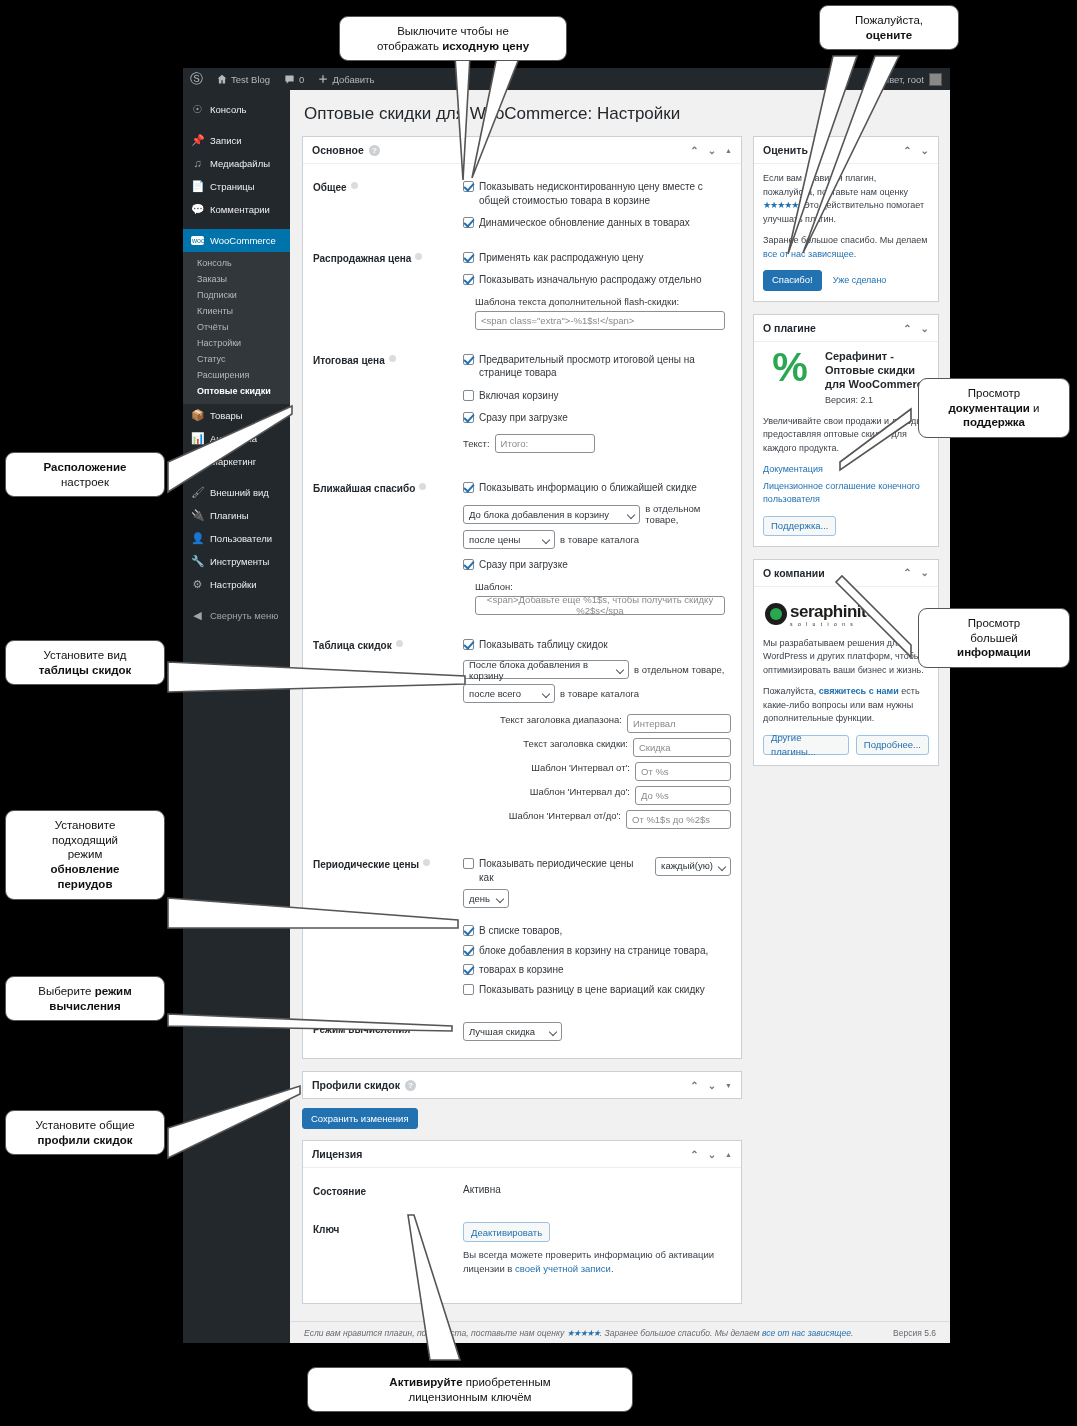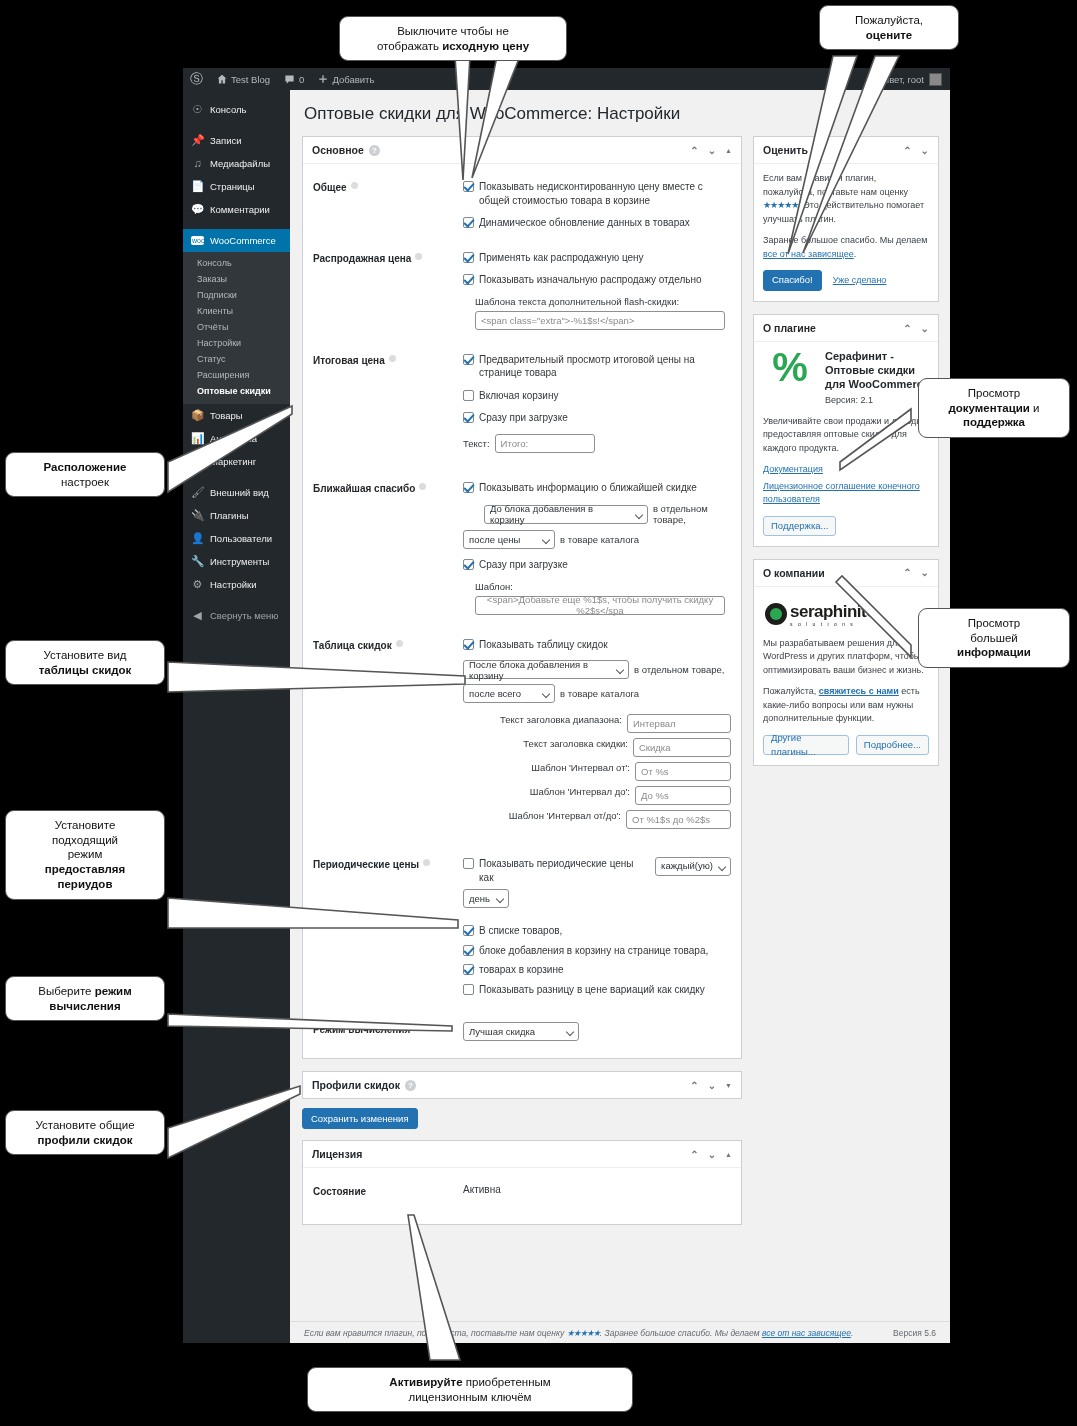--- a/index.html
+++ b/index.html
@@ -98,21 +98,21 @@
   .btn-primary {
     display:inline-flex; align-items:center; justify-content:center;
     background:#2271b1; color:#fff; border:1px solid #2271b1; border-radius:3px;
     font-size:9.5px; padding:4px 8px; height:21px;
   }
   .btn-sec {
     display:inline-flex; align-items:center; justify-content:center;
     background:#f6f7f7; color:#2271b1; border:1px solid #9ec2e6; border-radius:3px;
     font-size:9.5px; padding:4px 7px; height:20px;
   }
-  a.lnk { color:#2271b1; text-decoration:underline; }
+  a.lnk { color:#2271b1; }
   
   .side-body { padding:8px 9px 10px 9px; font-size:9px; color:#3c434a; line-height:1.5; }
   .stars { color:#2271b1; letter-spacing:-1px; }
   .plugin-top { display:flex; gap:8px; align-items:flex-start; margin-bottom:7px; }
   .pct-logo { font-size:40px; font-weight:bold; color:#2aa851; line-height:0.85; flex:none; width:54px; text-align:center;}
   .plugin-name { font-size:11px; font-weight:bold; color:#23282d; line-height:1.25; }
   .plugin-ver { font-size:9px; color:#3c434a; margin-top:3px; font-weight:bold;}
   .plugin-ver span { font-weight:normal; }
   .seraph-logo { display:flex; align-items:center; gap:3px; margin:4px 0 8px 2px; }
   .seraph-s {
@@ -339,21 +339,21 @@
                 <div class="flabel">
                   <span>Ближайшая спасибо</span>
                   <span class="help-dot"></span>
                 </div>
                 <div class="ffield">
                   <div class="chk-line">
                     <span class="cb on"></span>
                     <span>Показывать информацию о ближайшей скидке</span>
                   </div>
                   <div class="inline-row">
-                    <span class="sel" style="width:186px;margin-left:21px;">До блока добавления в корзину</span>
+                    <span class="sel" style="width:186px;">До блока добавления в корзину</span>
                     <span>в отдельном товаре,</span>
                   </div>
                   <div class="inline-row">
                     <span class="sel" style="width:92px;">после цены</span>
                     <span>в товаре каталога</span>
                   </div>
                   <div class="chk-line" style="margin-top:9px;">
                     <span class="cb on"></span>
                     <span>Сразу при загрузке</span>
                   </div>
@@ -439,21 +439,21 @@
                   </div>
                 </div>
               </div>
 
               <div class="frow" style="padding-top:12px;">
                 <div class="flabel">
                   <span>Режим вычисления</span>
                   <span class="help-dot"></span>
                 </div>
                 <div class="ffield">
-                  <span class="sel" style="width:116px;">Лучшая скидка</span>
+                  <span class="sel" style="width:99px;">Лучшая скидка</span>
                 </div>
               </div>
 
             </div>
           </div>
 
           <div class="postbox" style="margin-bottom:9px;">
             <div class="pb-head" style="border-bottom:none;">
               <span class="ttl">
                 <span>Профили скидок</span>
@@ -479,20 +479,29 @@
               <span class="handles">
                 <span>⌃</span>
                 <span>⌄</span>
                 <span style="font-size:7px;">▲</span>
               </span>
             </div>
             <div class="pb-body" style="padding-bottom:22px;">
               <div class="frow">
                 <div class="flabel">Состояние</div>
                 <div class="ffield">Активна</div>
+              </div>
+              <div class="frow" style="padding-top:20px;">
+                <div class="flabel">Ключ</div>
+                <div class="ffield">
+                  <span class="btn-sec">Деактивировать</span>
+                  <div style="margin-top:6px; font-size:9.5px; line-height:1.45; color:#3c434a;">
+                    <span>Вы всегда можете проверить информацию об активации лицензии в </span><a class="lnk">своей учетной записи</a><span>.</span>
+                  </div>
+                </div>
               </div>
             </div>
           </div>
         </div>
 
         <div id="sidecol">
 
           <div class="postbox">
             <div class="pb-head">
               <span class="ttl">
@@ -633,21 +642,21 @@
 <div class="callout" style="left:918px; top:608px; width:152px;">
   <div>Просмотр</div>
   <div>большей</div>
   <div><b>информации</b></div>
 </div>
 
 <div class="callout" style="left:5px; top:810px; width:160px;">
   <div>Установите</div>
   <div>подходящий</div>
   <div>режим</div>
-  <div><b>предоставляя</b></div>
+  <div><b>обновление</b></div>
   <div><b>периудов</b></div>
 </div>
 
 <div class="callout" style="left:5px; top:976px; width:160px;">
   <div><span>Выберите </span><b>режим</b></div>
   <div><b>вычисления</b></div>
 </div>
 
 <div class="callout" style="left:5px; top:1110px; width:160px;">
   <div>Установите общие</div>

